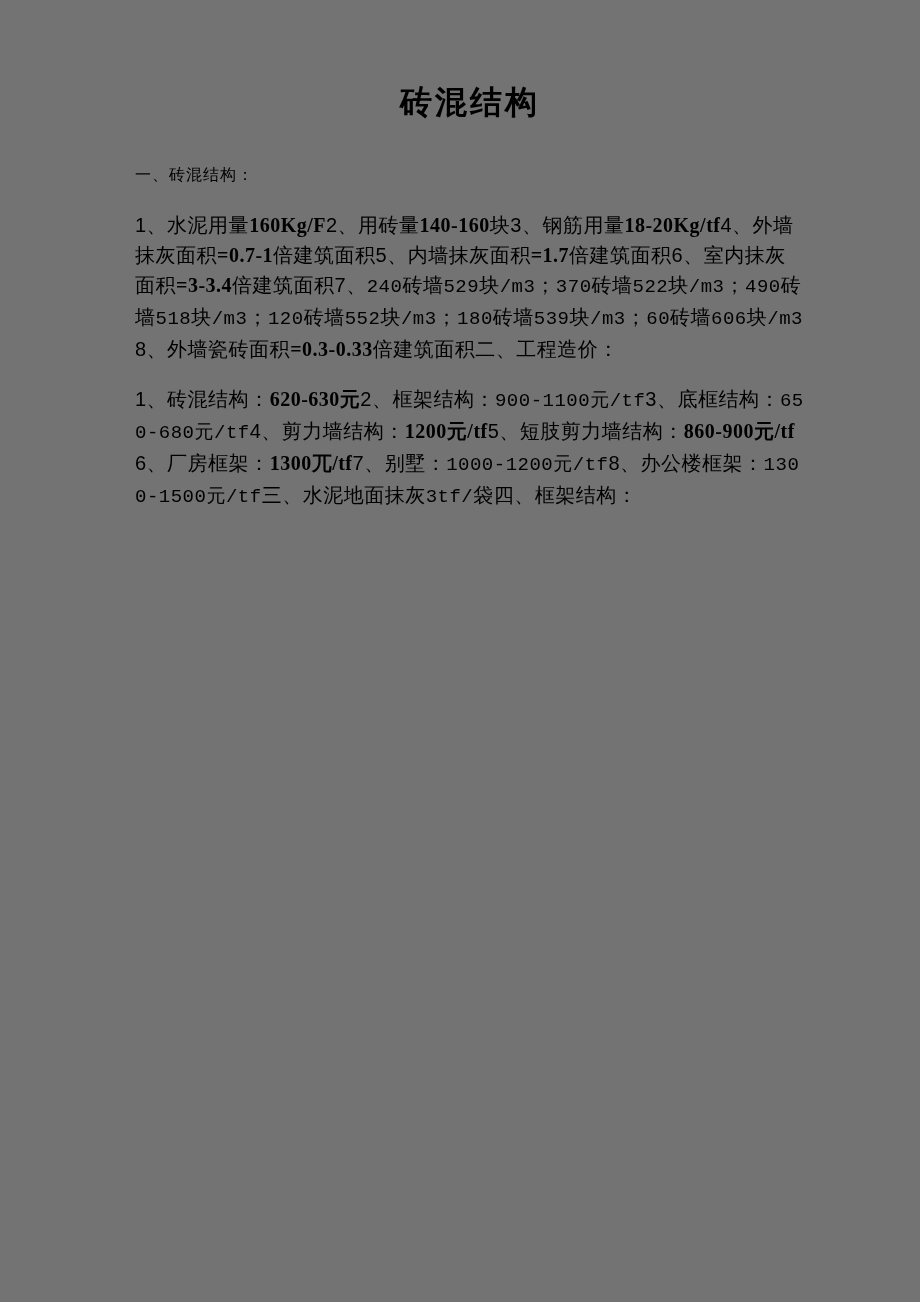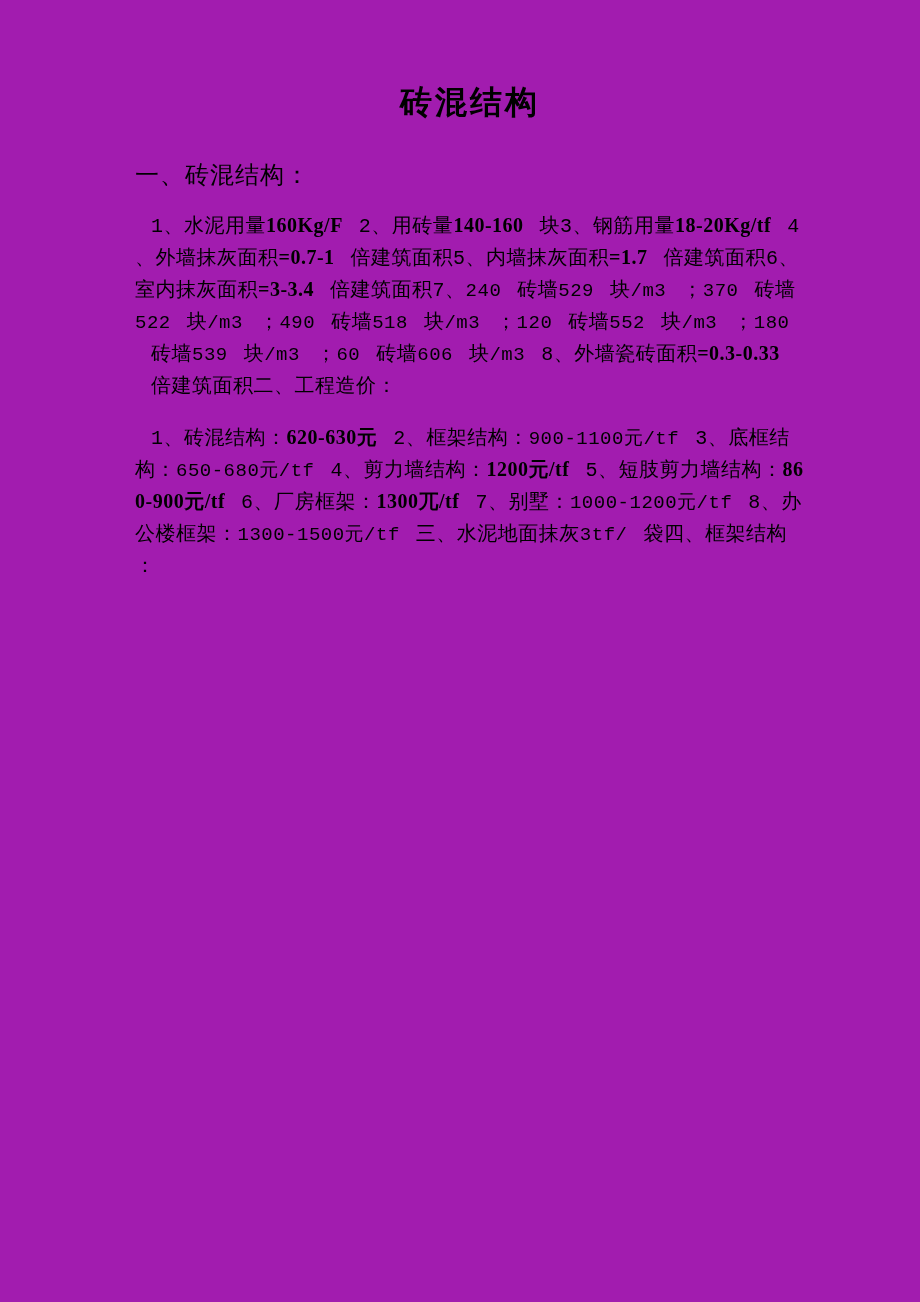--- a/index.html
+++ b/index.html
@@ -4,55 +4,54 @@
 <style>
   html, body {
     margin: 0;
     padding: 0;
     background: #ffffff;
   }
   .page {
     position: relative;
     width: 920px;
     height: 1302px;
-    background: #a21caf;
+    background: #737373;
     box-sizing: border-box;
     padding: 84px 115px 0 135px;
     color: #000000;
     font-family: "Liberation Serif", "DejaVu Serif", serif;
     overflow: hidden;
   }
   .doc-title {
     font-size: 32px;
     font-weight: 600;
     line-height: 36px;
     text-align: center;
     letter-spacing: 3px;
     margin: 0 0 40px 0;
   }
   .section-heading {
-    font-size: 24px;
+    font-size: 16px;
     font-weight: 400;
     line-height: 30px;
     margin: 11px 0 20px 0;
     letter-spacing: 1px;
   }
   .para {
     font-size: 20px;
     line-height: 30px;
     margin: 0 0 20px 0;
     width: 670px;
     word-break: break-all;
     line-break: anywhere;
     letter-spacing: 0.5px;
   }
   .seg-regular {
-    font-family: Liberation Mono, monospace;
+    font-family: Liberation Sans, sans-serif;
     font-weight: 400;
-    margin-left: 16px;
   }
   .seg-bold {
     font-family: "Liberation Serif", "DejaVu Serif", serif;
     font-weight: 700;
     text-align: center;
   }
   .seg-mono {
     font-family: "Liberation Mono", "DejaVu Sans Mono", monospace;
     font-size: 19px;
     font-weight: 400;

